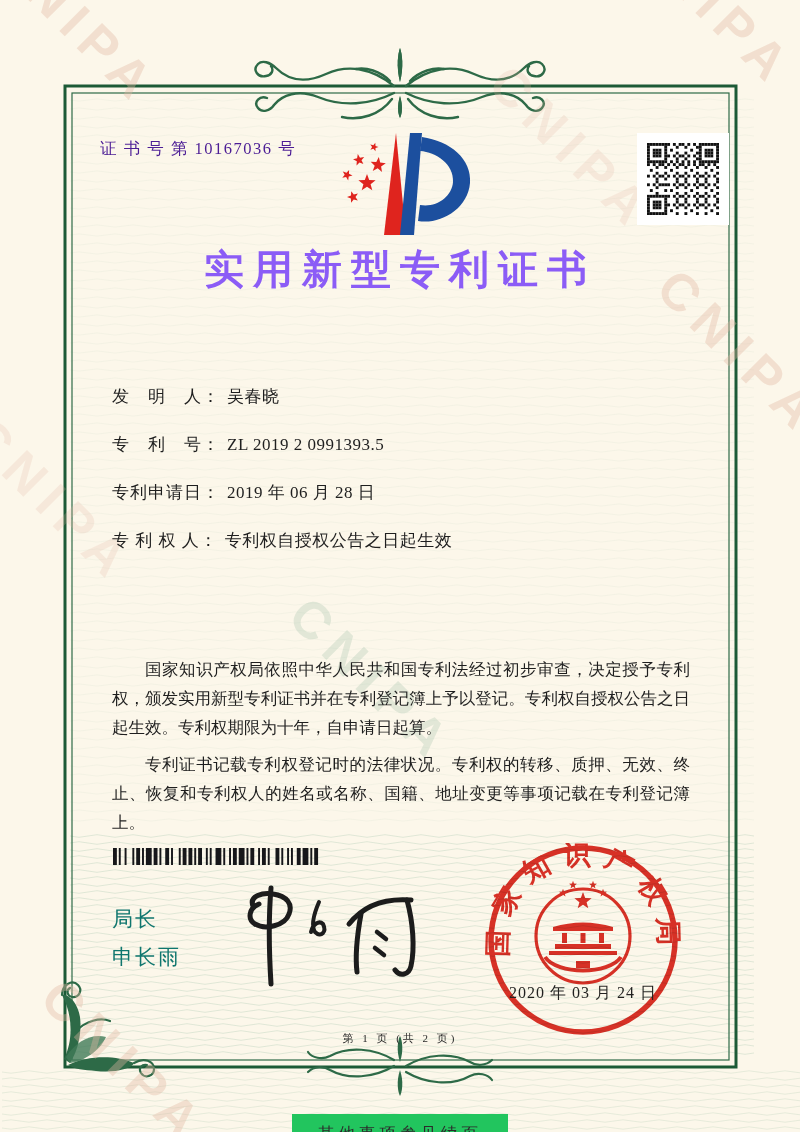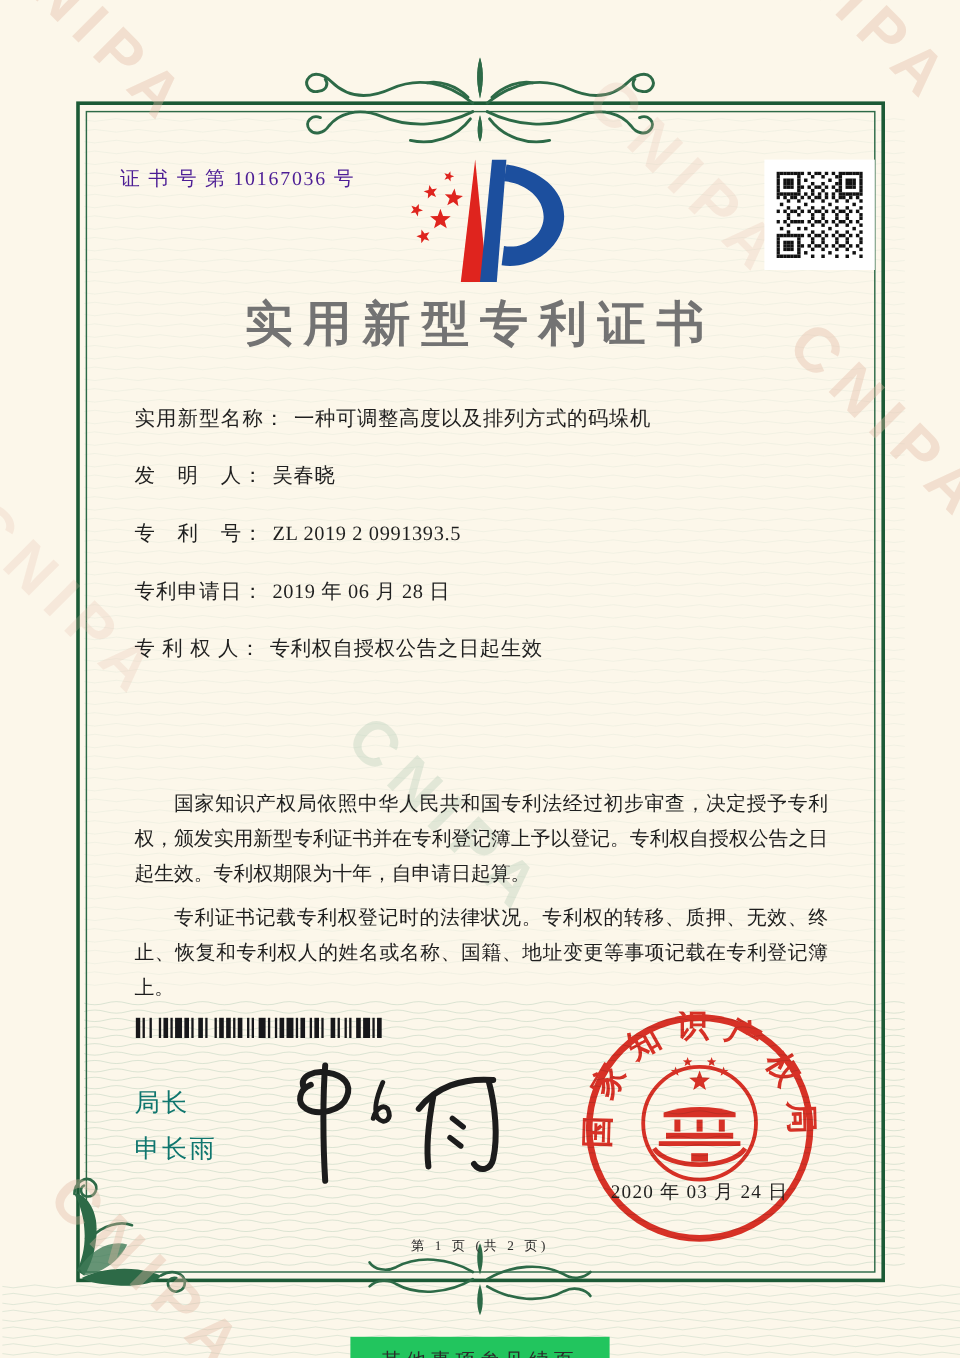--- a/index.html
+++ b/index.html
@@ -9,21 +9,21 @@
   .abs{position:absolute;}
   
   .wm{position:absolute;font-family:"Liberation Sans","DejaVu Sans",sans-serif;
       font-weight:bold;font-size:52px;letter-spacing:10px;transform:rotate(45deg);
       color:rgba(226,184,163,0.38);pointer-events:none;white-space:nowrap;}
   .wm.green{color:rgba(164,196,172,0.30);}
   .wm.faint{color:rgba(226,184,163,0.22);}
   
   .cert-no{position:absolute;left:100px;top:138px;font-size:16.5px;letter-spacing:1.5px;color:#4c1d95;}
   .title{position:absolute;left:0;top:242px;width:100%;text-align:center;font-size:40px;
-         font-weight:bold;letter-spacing:9px;color:#737373;}
+         font-weight:bold;letter-spacing:9px;color:#8b5cf6;}
   
   .frow{position:absolute;left:112px;width:600px;font-size:17px;white-space:nowrap;color:#1f1f1f;}
   .flabel{letter-spacing:1px;}
   .fval{margin-left:7px;letter-spacing:0.5px;}
   .gap2{margin-left:56px;}
   
   .bodytext{position:absolute;left:112px;top:655px;width:578px;font-size:16.5px;
             line-height:29px;text-align:justify;color:#1e1e1e;}
   .bodytext p{margin:0 0 8px 0;text-indent:33px;}
   
@@ -482,23 +482,20 @@
         <rect x="28.80" y="69.12" width="2.88" height="2.88" fill="#111"></rect>
         <rect x="37.44" y="69.12" width="2.88" height="2.88" fill="#111"></rect>
         <rect x="48.96" y="69.12" width="2.88" height="2.88" fill="#111"></rect>
         <rect x="57.60" y="69.12" width="2.88" height="2.88" fill="#111"></rect>
         <rect x="69.12" y="69.12" width="2.88" height="2.88" fill="#111"></rect>
       </svg>
   </div>
 
   <div class="title">实用新型专利证书</div>
 
-  <div class="frow" style="top:337px;">
-    <span class="flabel">实用新型名称：</span><span class="fval">一种可调整高度以及排列方式的码垛机</span>
-  </div>
   <div class="frow" style="top:385px;">
     <span class="flabel">发　明　人：</span><span class="fval">吴春晓</span>
   </div>
   <div class="frow" style="top:433px;">
     <span class="flabel">专　利　号：</span><span class="fval">ZL 2019 2 0991393.5</span>
   </div>
   <div class="frow" style="top:481px;">
     <span class="flabel">专利申请日：</span><span class="fval">2019 年 06 月 28 日</span>
   </div>
   <div class="frow" style="top:529px;">

